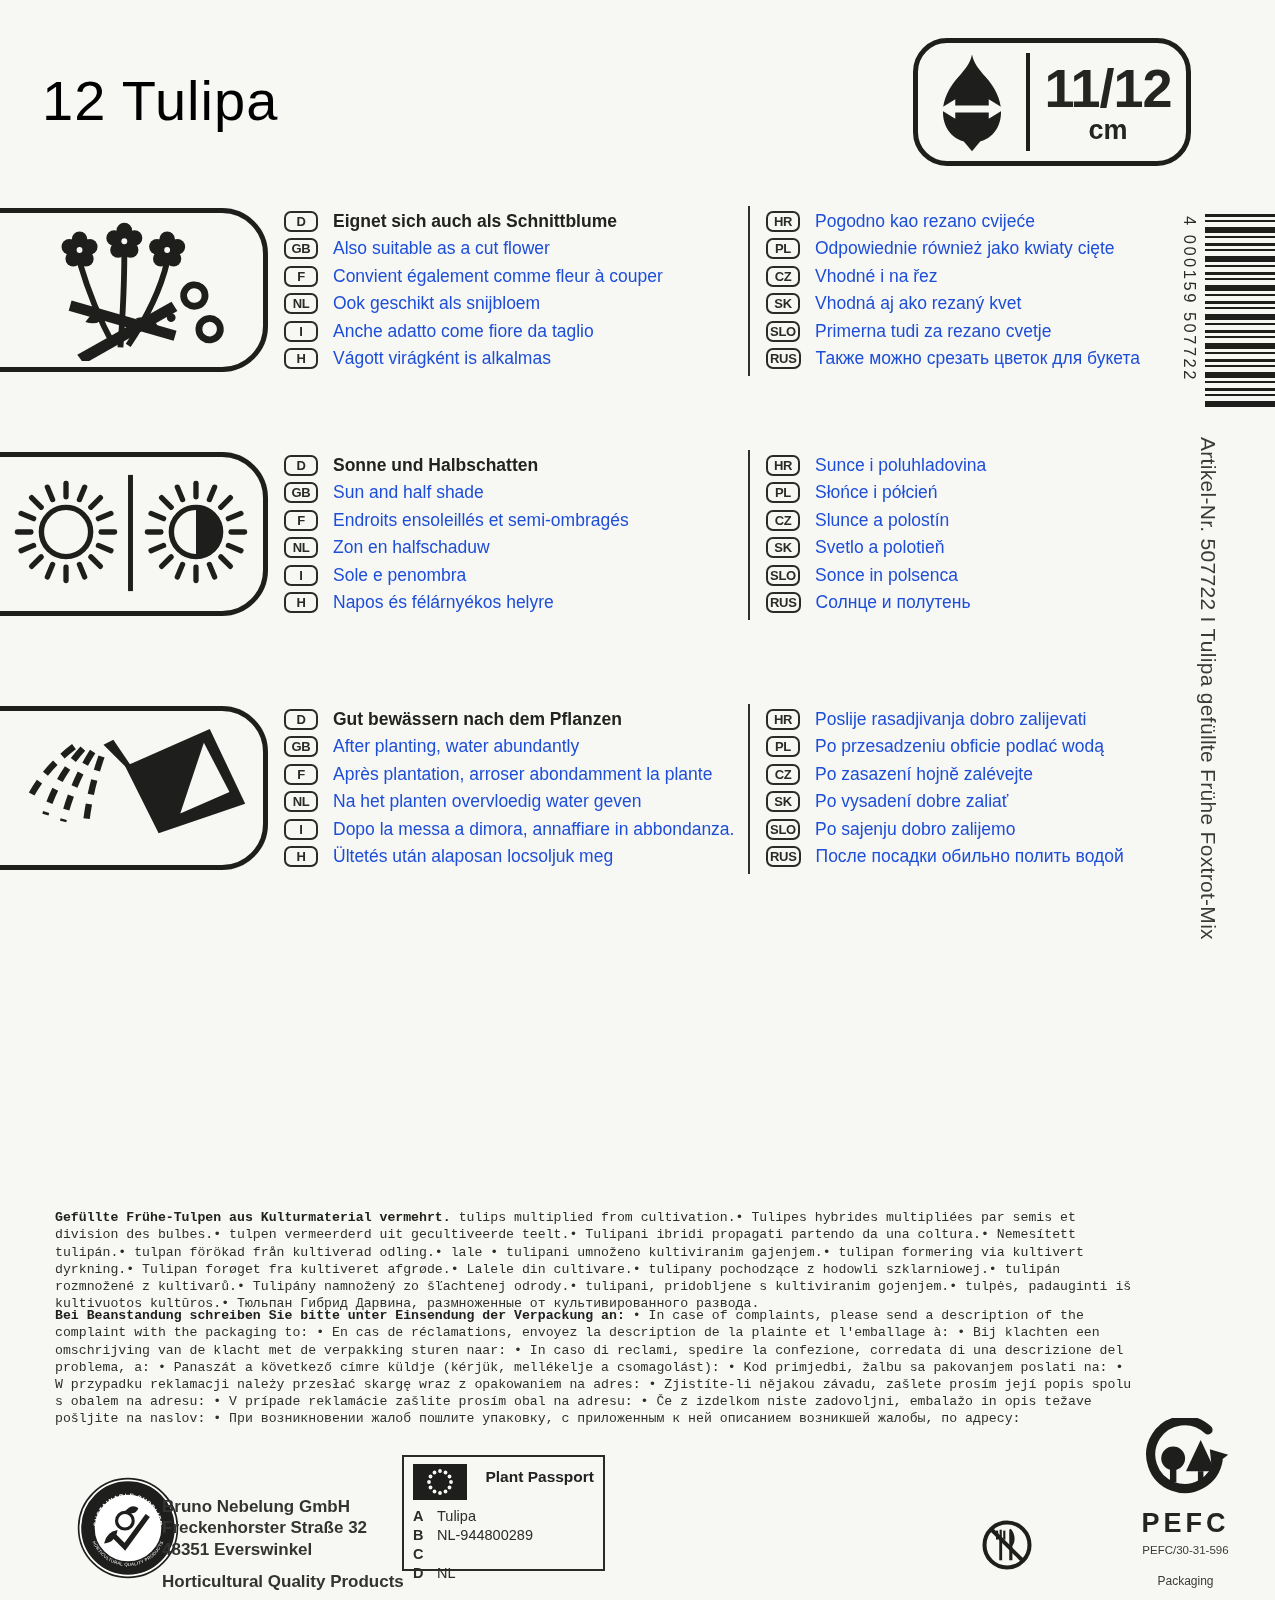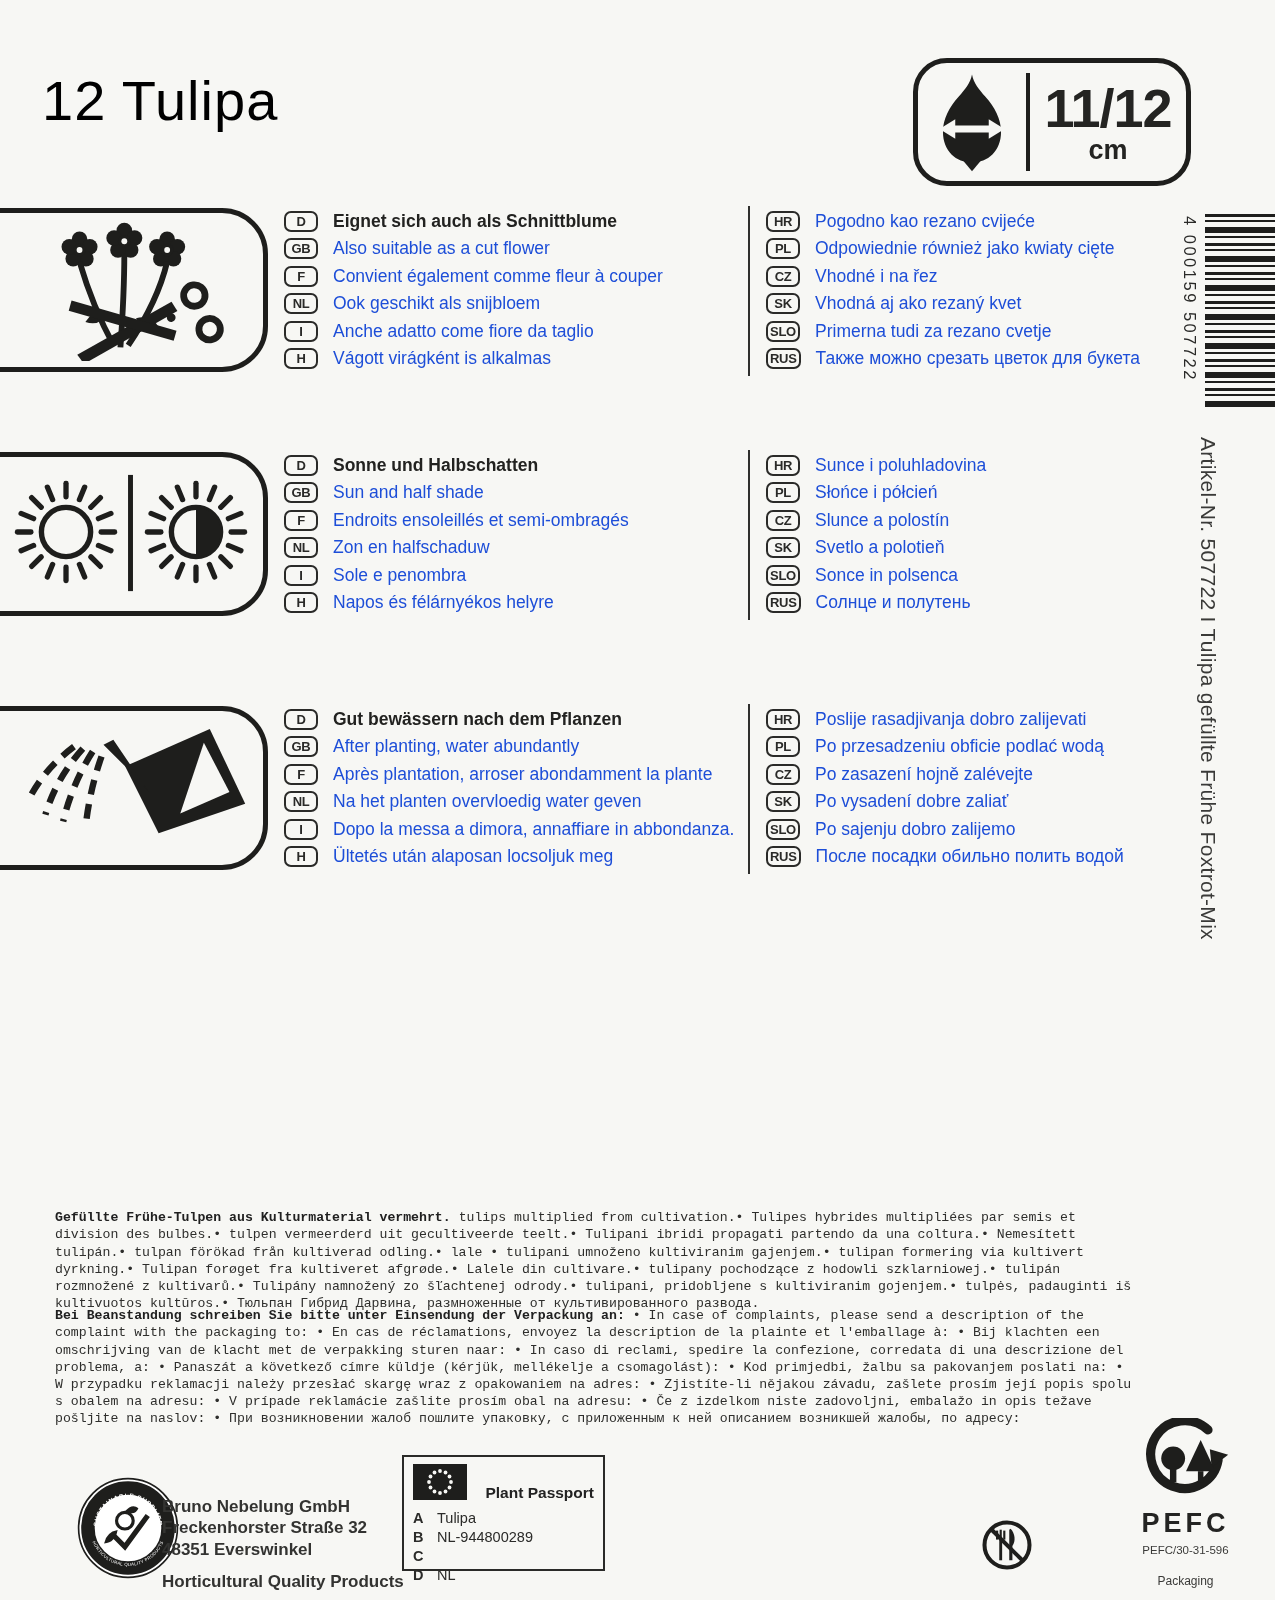--- a/index.html
+++ b/index.html
@@ -6,21 +6,21 @@
   #page{position:relative;width:1275px;height:1600px;background:#f7f7f4;overflow:hidden;
         font-family:"Liberation Sans",sans-serif;color:#242422;}
   .ink{fill:#1e1e1c;}
   .abs{position:absolute;}
 
   
   #title{left:42px;top:68px;font-size:56px;font-weight:400;letter-spacing:1px;color:#000000;}
 
   
   #sizebadge{left:913px;top:38px;width:278px;height:128px;border:5px solid #1e1e1c;border-radius:34px;
-             box-sizing:border-box;display:flex;align-items:center;margin-top:20px;}
+             box-sizing:border-box;display:flex;align-items:center;}
   #sizebadge .bulbwrap{width:108px;display:flex;justify-content:center;}
   #sizebadge .vbar{width:4px;height:98px;background:#1e1e1c;}
   .sizenum{flex:1;text-align:center;}
   .sizeval{font-size:54px;font-weight:700;letter-spacing:-1px;line-height:1;}
   .sizeunit{font-size:27px;font-weight:700;line-height:1;margin-top:2px;}
 
   
   .iconbox{position:absolute;left:-48px;width:306px;height:154px;border:5px solid #1e1e1c;
            border-radius:46px;box-sizing:content-box;}
   .col{position:absolute;display:flex;flex-direction:column;}
@@ -46,21 +46,21 @@
   
   .smallp{left:55px;width:1078px;font-size:13.2px;line-height:1.3;color:#2e2e2c;font-family:Liberation Mono, monospace;}
   .smallp b{color:#202020;}
 
   
   #company{left:162px;top:1496px;font-size:17px;font-weight:700;line-height:1.25;color:#333331;}
   #tagline{left:162px;top:1572px;font-size:17px;font-weight:700;color:#333331;}
   #passport{left:402px;top:1455px;width:203px;height:116px;border:2px solid #2a2a28;
             box-sizing:border-box;padding:7px 9px;}
   #passport .pphead{display:flex;justify-content:space-between;align-items:flex-start;}
-  #passport .pptitle{font-size:15.5px;font-weight:700;margin-top:20px;color:#222;}
+  #passport .pptitle{font-size:15.5px;font-weight:700;margin-top:4px;color:#222;}
   #passport .pprow{display:flex;font-size:14.5px;height:19px;align-items:center;color:#2b2b29;}
   #passport .ppl{width:24px;font-weight:700;}
   #passport .pprows{margin-top:6px;}
   #pefc{left:1118px;top:1418px;width:135px;text-align:center;}
   #pefc .pefcword{font-size:27px;font-weight:700;letter-spacing:4px;color:#242422;margin-top:-2px;}
   #pefc .pefccode{font-size:11.5px;color:#3a3a38;margin-top:5px;}
   #pefc .pefcpack{font-size:12px;color:#3a3a38;margin-top:18px;}
   #noeat{left:980px;top:1518px;}
   #susbadge{left:76px;top:1476px;}
 </style>

